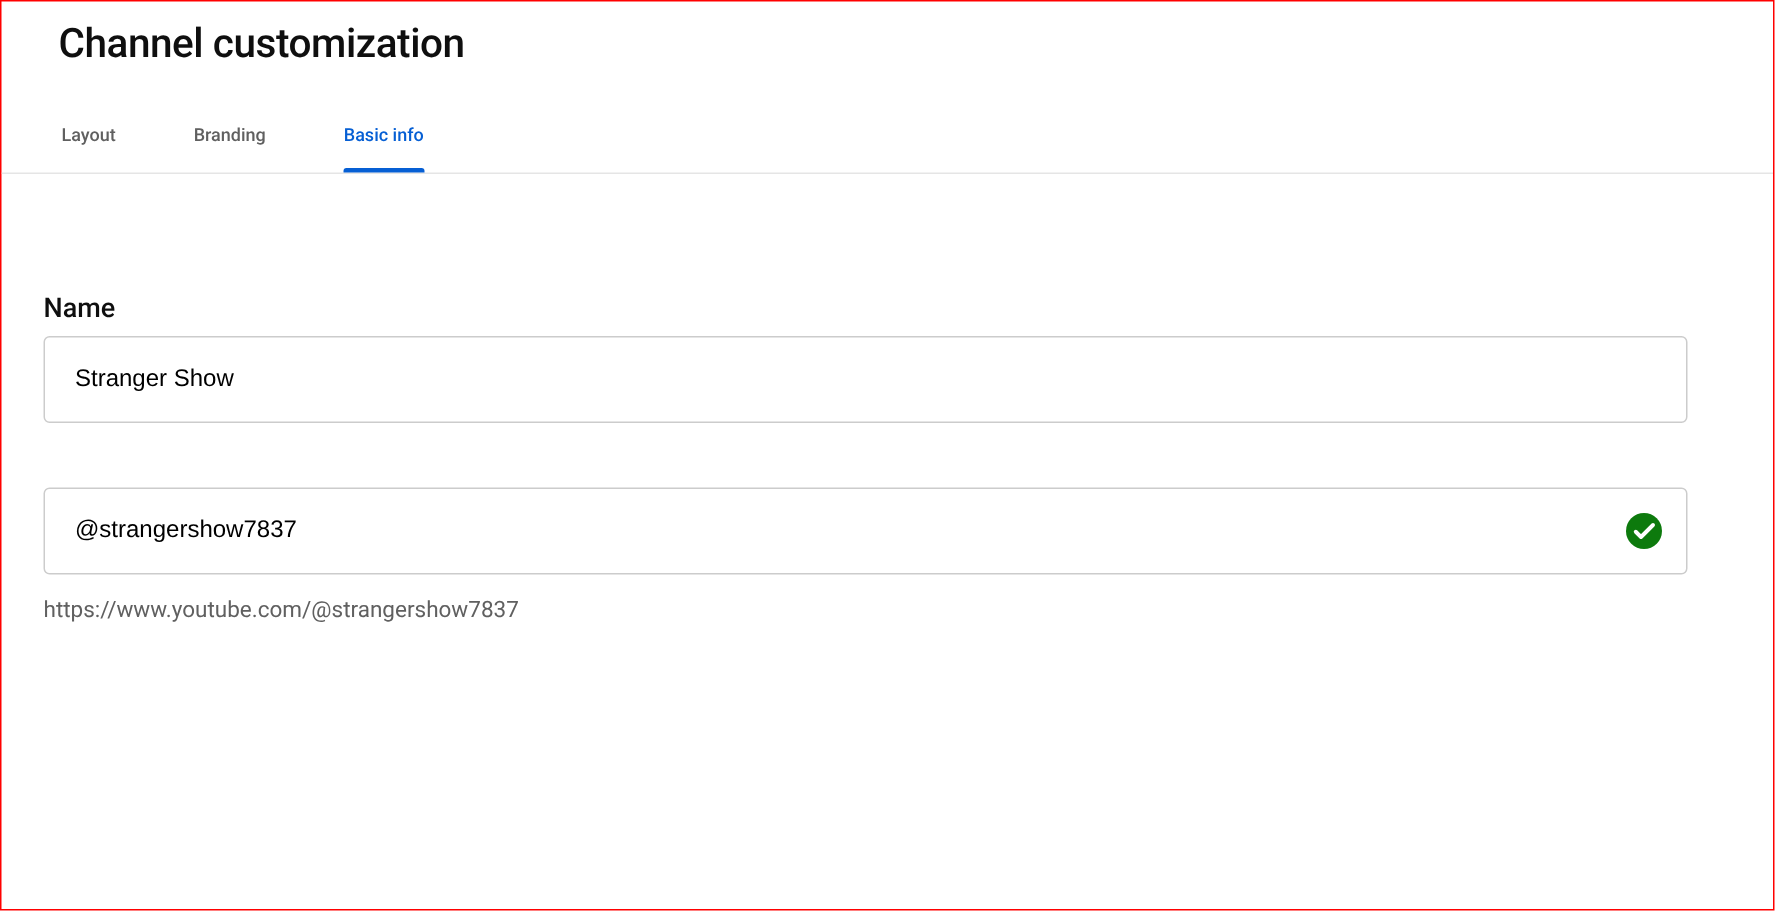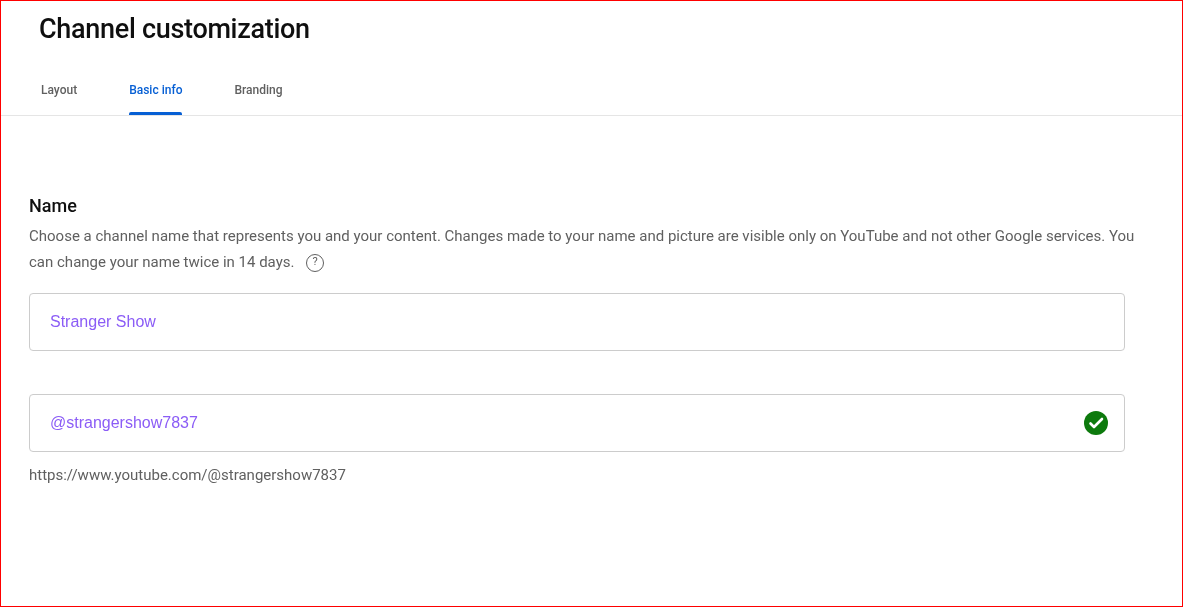--- a/index.html
+++ b/index.html
@@ -86,21 +86,21 @@
       padding: 0 20px;
       display: flex;
       align-items: center;
       position: relative;
     }
     .text-field input {
       border: none;
       outline: none;
       width: 100%;
       font-size: 16px;
-      color: #8b5cf6;
+      color: #000000;
       background: transparent;
     }
     .check-badge {
       position: absolute;
       right: 16px;
       top: 50%;
       transform: translateY(-50%);
       width: 24px; height: 24px;
     }
     .url-text {
@@ -110,35 +110,31 @@
     }
   </style>
 </head>
 <body>
 
 <div class="header-area">
   <h1 class="page-title">Channel customization</h1>
 
   <div class="tabs">
     <div class="tab">Layout</div>
+    <div class="tab">Branding</div>
     <div class="tab active">Basic info</div>
-    <div class="tab">Branding</div>
   </div>
 </div>
 
 <hr class="divider">
 
 <div class="content">
 
   <div class="section">
     <div class="section-title">Name</div>
-    <div class="section-help">
-      <span>Choose a channel name that represents you and your content. Changes made to your name and picture are visible only on YouTube and not other Google services. You can change your name twice in 14 days.</span>
-      <span class="help-icon">?</span>
-    </div>
     <div class="text-field">
       <input type="text" value="Stranger Show" style="">
     </div>
   </div>
 
   <div class="section">
     <div class="text-field">
       <input type="text" value="@strangershow7837" style="">
       <span class="check-badge">
         <svg viewBox="0 0 24 24" width="24" height="24">

